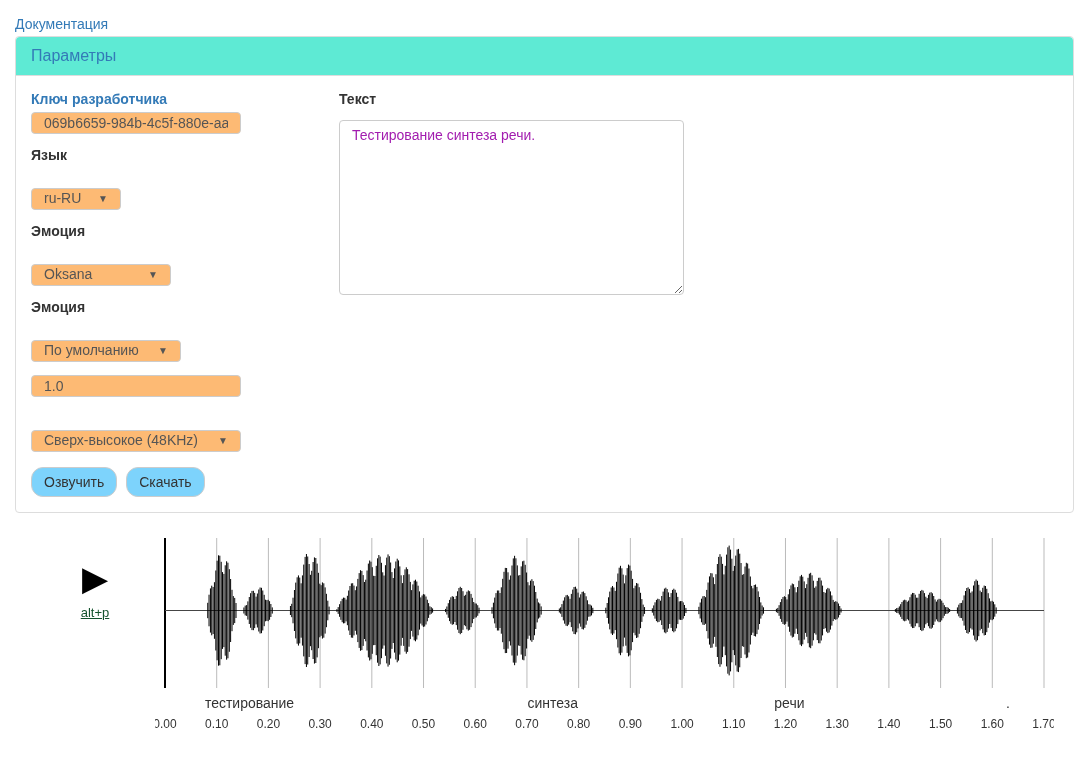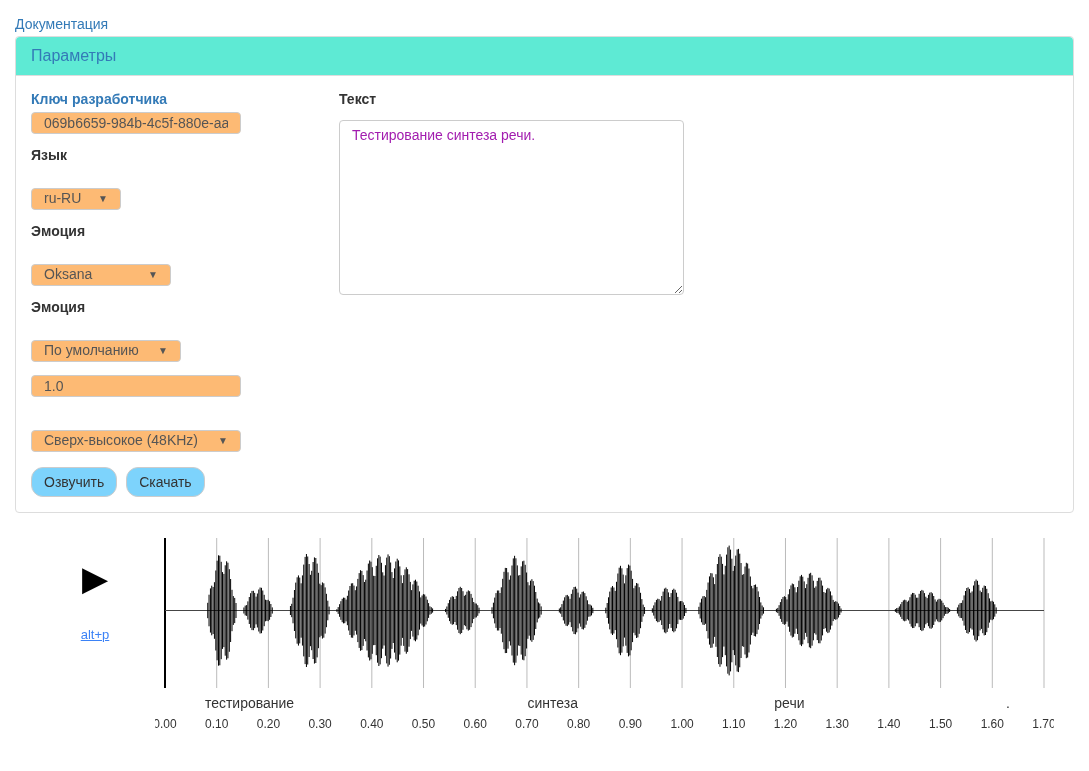--- a/index.html
+++ b/index.html
@@ -106,22 +106,22 @@
     padding-top: 28px;
   }
   .play-icon {
     font-size: 34px;
     color: #000;
     cursor: pointer;
     line-height: 1;
   }
   .play-hint {
     font-size: 13px;
-    color: #3b82f6;
-    margin-top: 32px;
+    color: #14532d;
+    margin-top: 10px;
     text-decoration: underline;
   }
   .wave-col {
     flex: 1;
     position: relative;
   }
   .wave-svg {
     width: 100%;
     height: 210px;
     display: block;

